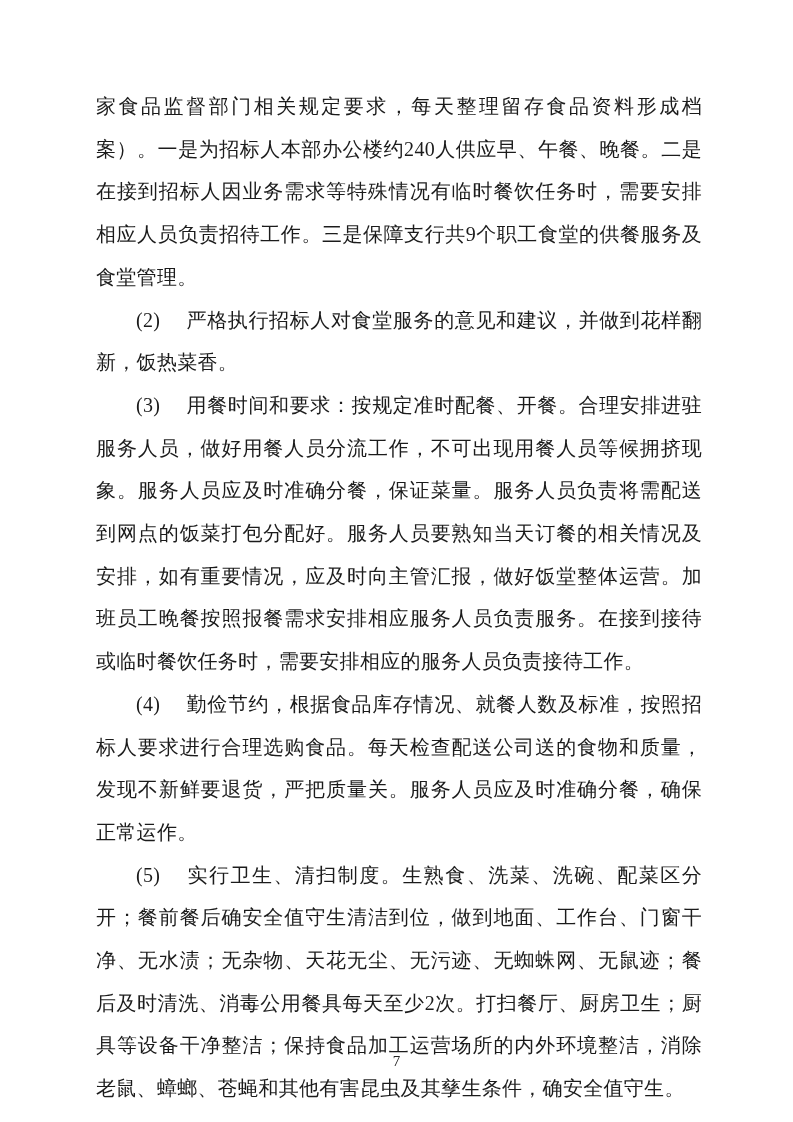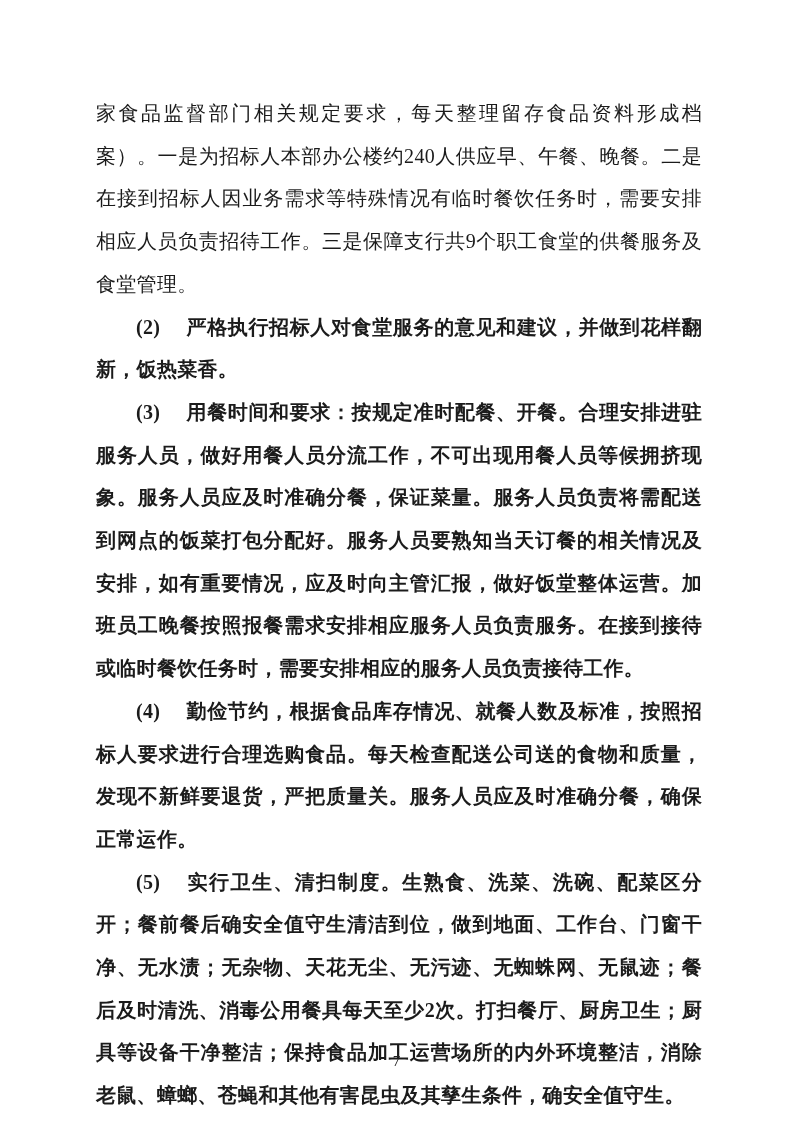--- a/index.html
+++ b/index.html
@@ -13,36 +13,35 @@
     height: 1122px;
     margin: 0 auto;
     background: #ffffff;
     overflow: hidden;
     font-family: "Liberation Serif", "DejaVu Serif", serif;
     color: #1b1b1b;
   }
   .content {
     position: absolute;
     left: 96px;
-    top: 92px;
+    top: 85px;
     width: 606px;
   }
   p.para {
     margin: 0;
     padding: 0;
     font-size: 20px;
     line-height: 42.7px;
     text-align: justify;
     text-justify: inter-ideograph;
     letter-spacing: 0.3px;
     word-break: break-all;
   }
   p.para.indent {
     text-indent: 2em;
-    font-weight: bold;
   }
   .marker {
     padding-right: 26px;
   }
   .marker:empty {
     padding-right: 0;
   }
   .footer {
     position: absolute;
     left: 0;

